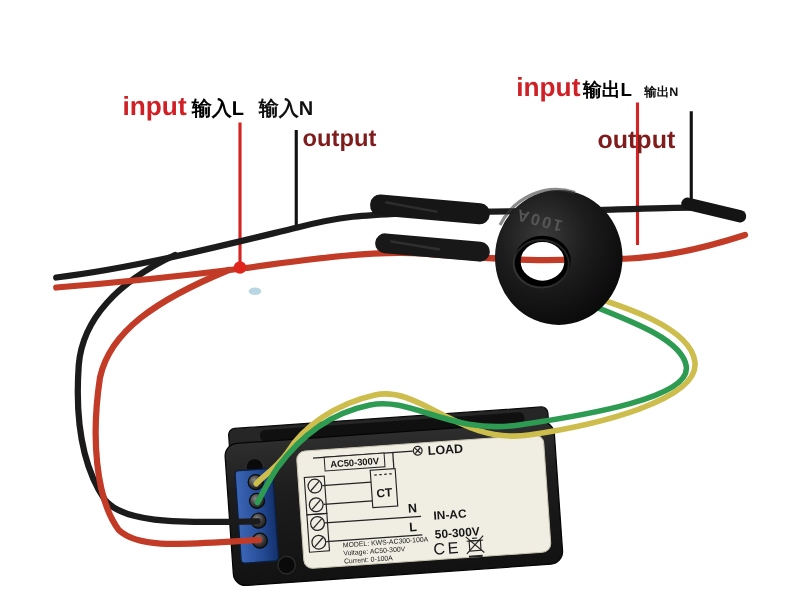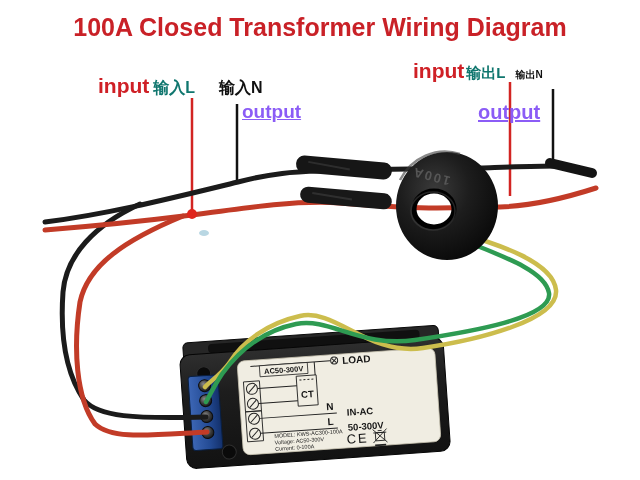--- a/index.html
+++ b/index.html
@@ -4,23 +4,23 @@
 <style>
   html,body{margin:0;padding:0;background:#fff;}
   #canvas{position:relative;width:640px;height:480px;background:#ffffff;overflow:hidden;
           font-family:"Liberation Sans","DejaVu Sans",sans-serif;}
   #scene{position:absolute;left:0;top:0;}
   .abs{position:absolute;}
   #title{left:0;top:13px;width:640px;text-align:center;
          font-size:25px;font-weight:bold;color:#c92127;letter-spacing:0px;}
   .lblrow{display:flex;align-items:baseline;white-space:nowrap;}
   .red-big{font-size:21px;font-weight:bold;color:#cf2026;}
-  .red-cjk{font-size:16px;font-weight:bold;color:#0f766e;margin-left:4px;}
-  .blk-cjk{font-size:16px;font-weight:bold;color:#101010;margin-left:24px;}
-  .out-lbl{font-size:19px;font-weight:bold;color:#8b5cf6;text-decoration:underline;}
+  .red-cjk{font-size:16px;font-weight:bold;color:#000000;margin-left:4px;}
+  .blk-cjk{font-size:16px;font-weight:bold;color:#101010;margin-left:12px;}
+  .out-lbl{font-size:19px;font-weight:bold;color:#7f1d1d;}
   #left-labels{left:98px;top:74px;}
   #left-output{left:242px;top:101px;}
   #right-labels{left:413px;top:59px;}
   #right-labels .red-cjk{font-size:15px;margin-left:2px;}
   #right-labels .blk-cjk{font-size:10px;margin-left:10px;}
   #right-output{left:478px;top:101px;font-size:20px;}
   svg text{font-family:"Liberation Sans","DejaVu Sans",sans-serif;}
 </style>
 </head>
 <body>
@@ -153,21 +153,20 @@
              M 414,209 a 20,18 0 1,0 40,0 a 20,18 0 1,0 -40,0" fill="url(#ringGrad)" fill-rule="evenodd"></path>
     <ellipse cx="434" cy="209" rx="20" ry="18" fill="none" stroke="#000000" stroke-width="5"></ellipse>
     <ellipse cx="433" cy="211" rx="22" ry="19" fill="none" stroke="#4a4a4a" stroke-width="1.5" opacity="0.5"></ellipse>
     <path d="M 400,180 a 51,54 0 0,1 60,-26" fill="none" stroke="#3c3c3c" stroke-width="2.5" opacity="0.6"></path>
     <text x="432" y="172" transform="rotate(195 432 172)" font-size="13" font-weight="bold" letter-spacing="2" fill="#565656" text-anchor="middle">100A</text>
   </g>
 
   <circle cx="192" cy="214" r="5" fill="#e0251c"></circle>
 </svg>
 
-<div id="title" class="abs">100A Closed Transformer Wiring Diagram</div>
 
 <div id="left-labels" class="abs lblrow">
   <span class="red-big">input</span>
   <span class="red-cjk">输入L</span>
   <span class="blk-cjk">输入N</span>
 </div>
 <div id="left-output" class="abs out-lbl">output</div>
 
 <div id="right-labels" class="abs lblrow">
   <span class="red-big">input</span>

